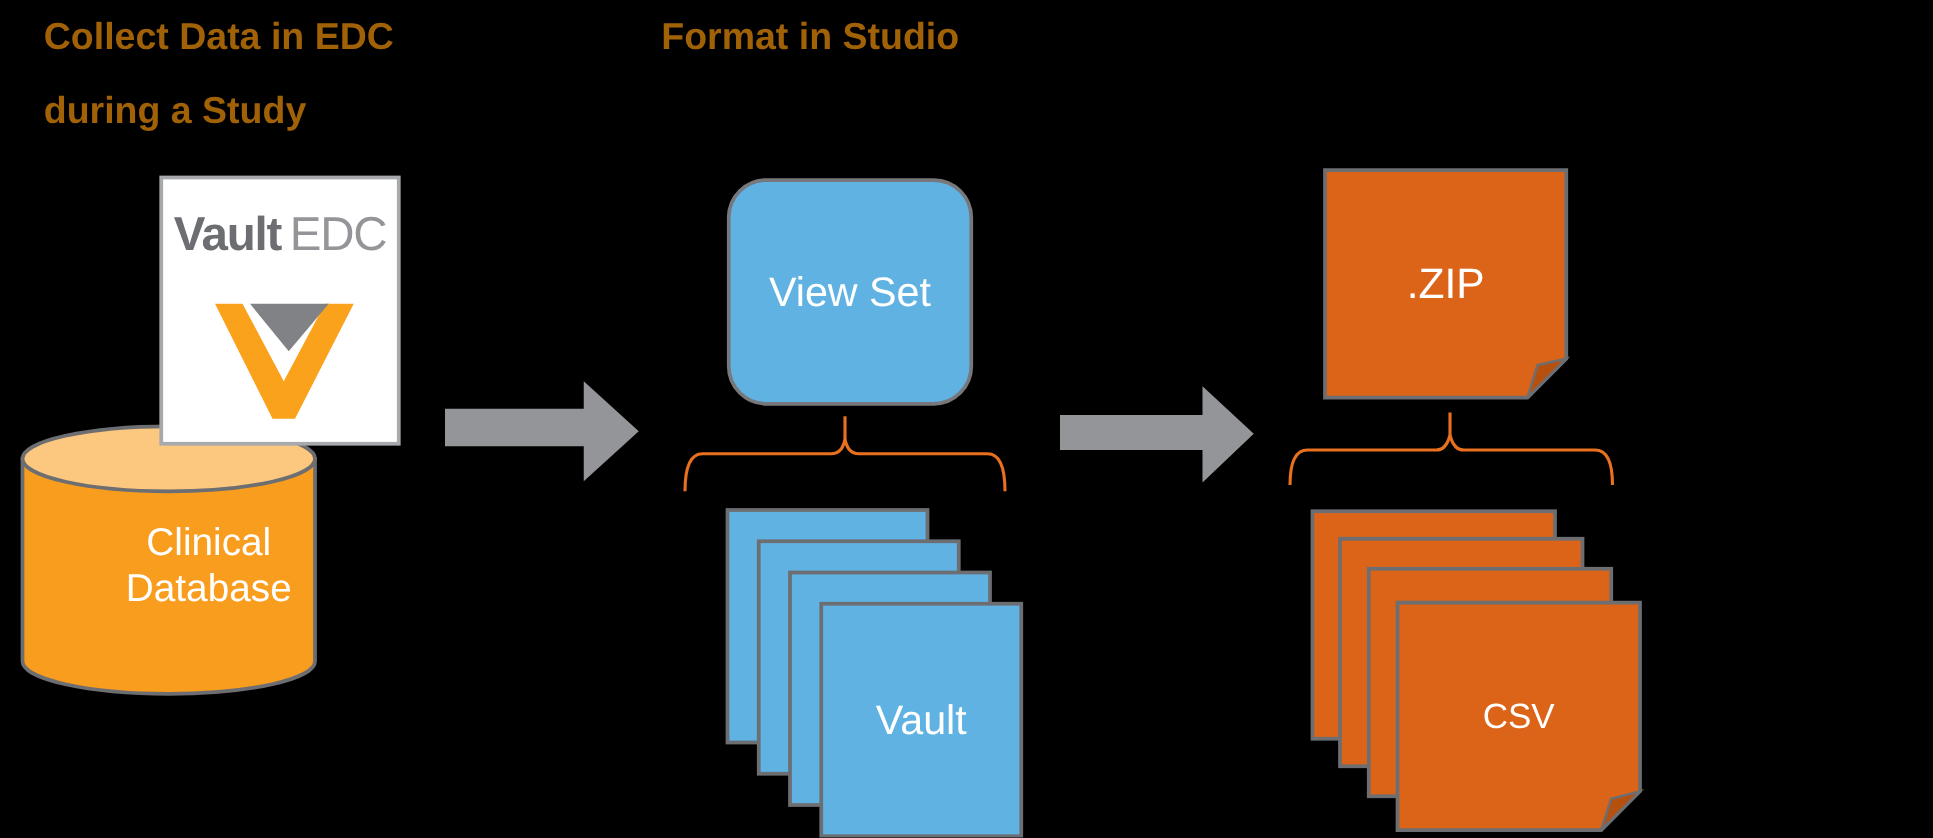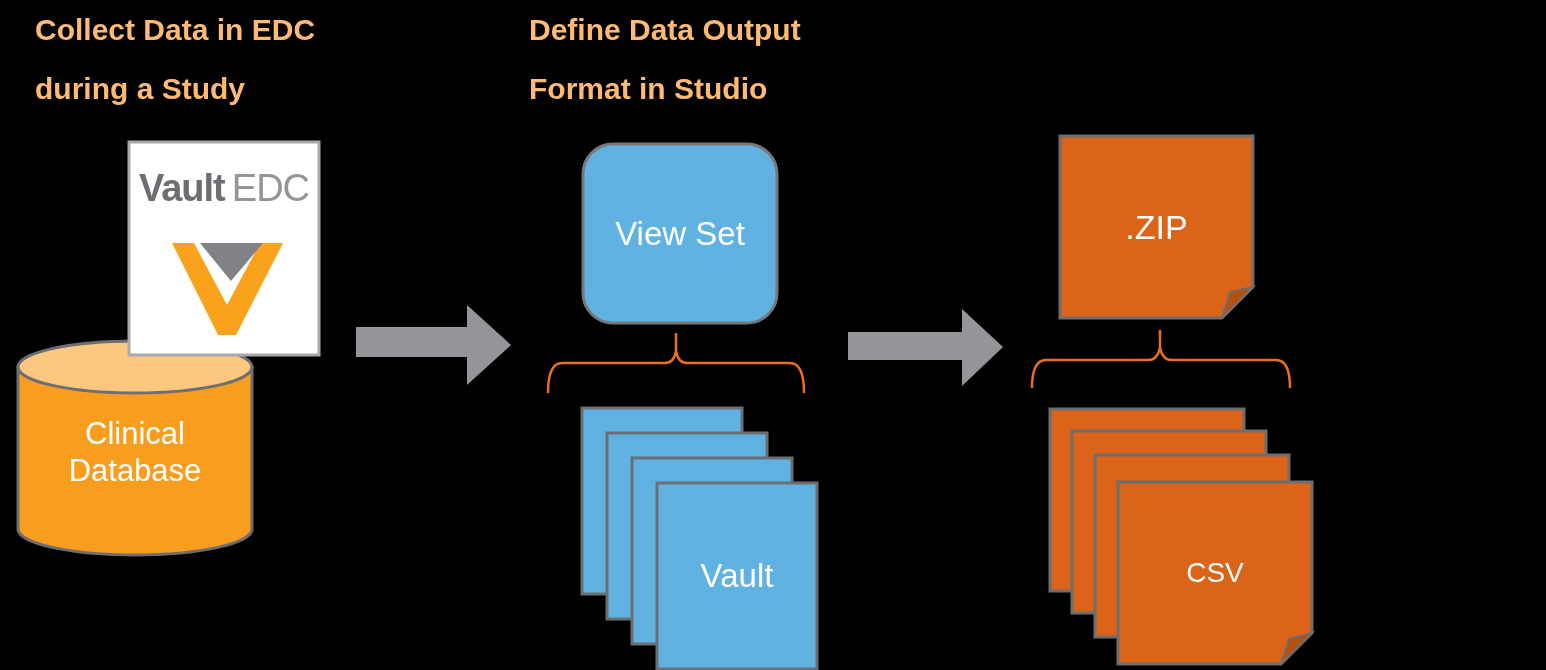--- a/index.html
+++ b/index.html
@@ -7,29 +7,29 @@
   #stage {
     position:relative;
     width:1546px; height:670px;
     background:#000;
     overflow:hidden;
     font-family:"Liberation Sans", sans-serif;
   }
   #shapes { position:absolute; left:0; top:0; z-index:1; }
   .heading {
     position:absolute; z-index:2; top:0;
-    font-size:30px; font-weight:bold; color:#fdba74;
+    font-size:30px; font-weight:bold; color:#a16207;
     line-height:59px; white-space:nowrap;
   }
   .lbl {
     position:absolute; z-index:2;
     display:flex; align-items:center; justify-content:center;
     color:#fff; white-space:nowrap;
   }
-  .lbl.column { flex-direction:column; }
+  .lbl.column { flex-direction:column;padding-left:32px; }
   #clinical-label { left:18px; top:410px; width:234px; height:84px;
     font-size:31px; line-height:37px; }
   #wordmark { left:129px; top:142px; width:190px; height:92px;
     font-size:38px; letter-spacing:-1px; }
   #wordmark .brand { color:#6d6e71; font-weight:bold; }
   #wordmark .product { color:#939598; font-weight:normal; margin-left:7px; }
   #viewset-label { left:583px; top:144px; width:194px; height:179px; font-size:33px; }
   #view-label    { left:657px; top:483px; width:160px; height:186px; font-size:33px; }
   #zip-label     { left:1060px; top:136px; width:193px; height:182px; font-size:34px; }
   #csv-label     { left:1118px; top:482px; width:194px; height:182px; font-size:28px; }
@@ -81,21 +81,20 @@
       <path d="M 1118 482 L 1312 482 L 1312 633 L 1281 664 L 1118 664 Z" stroke="#6d6e71" stroke-width="3" fill="#DC6418"></path>
       <path d="M 1312 633 L 1281 664 L 1289 639 Z" stroke="#6d6e71" stroke-width="2" fill="#B5500F"></path>
     </g>
   </svg>
 
   <div class="heading" style="left:35px">
     <div>Collect Data in EDC</div>
     <div>during a Study</div>
   </div>
   <div class="heading" style="left:529px">
-    <div>Define Data Output</div>
     <div>Format in Studio</div>
   </div>
 
   <div class="lbl" id="wordmark">
     <span class="brand">Vault</span>
     <span class="product">EDC</span>
   </div>
 
   <div class="lbl column" id="clinical-label">
     <div>Clinical</div>

